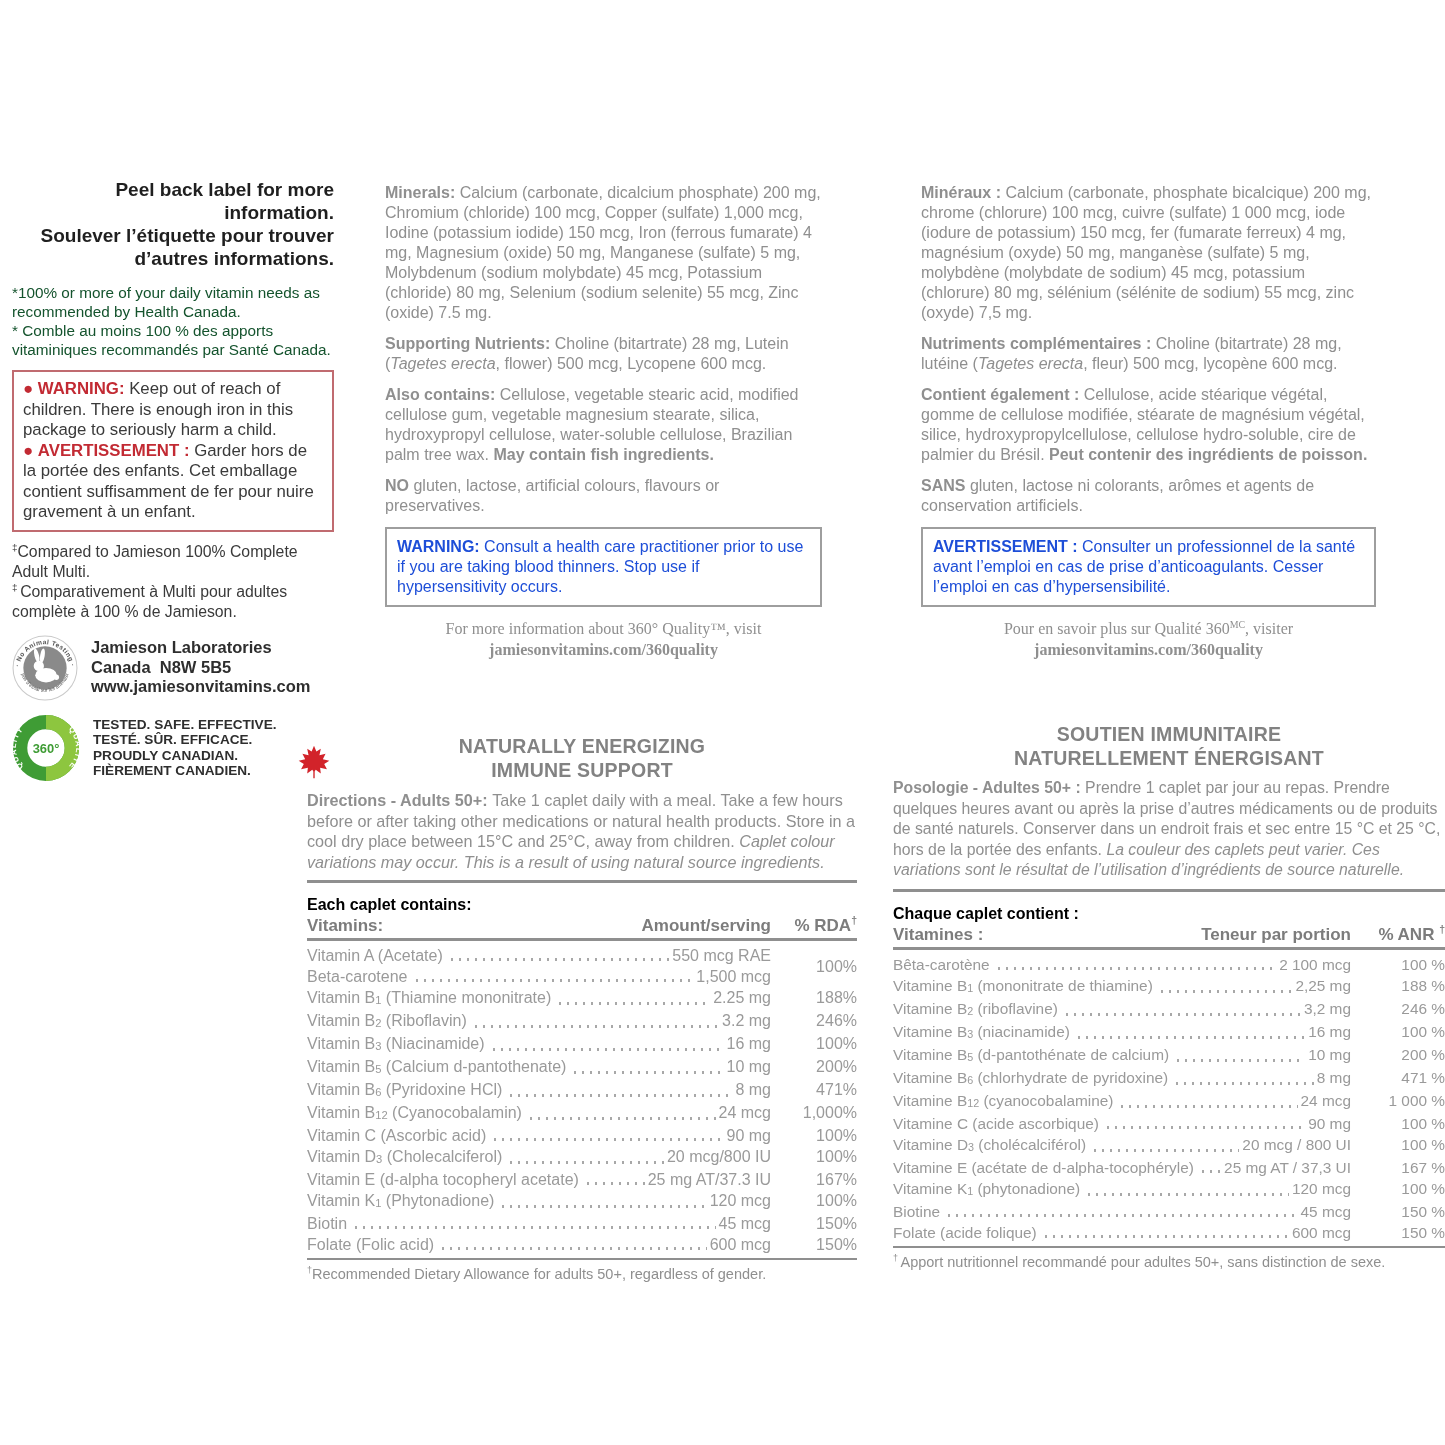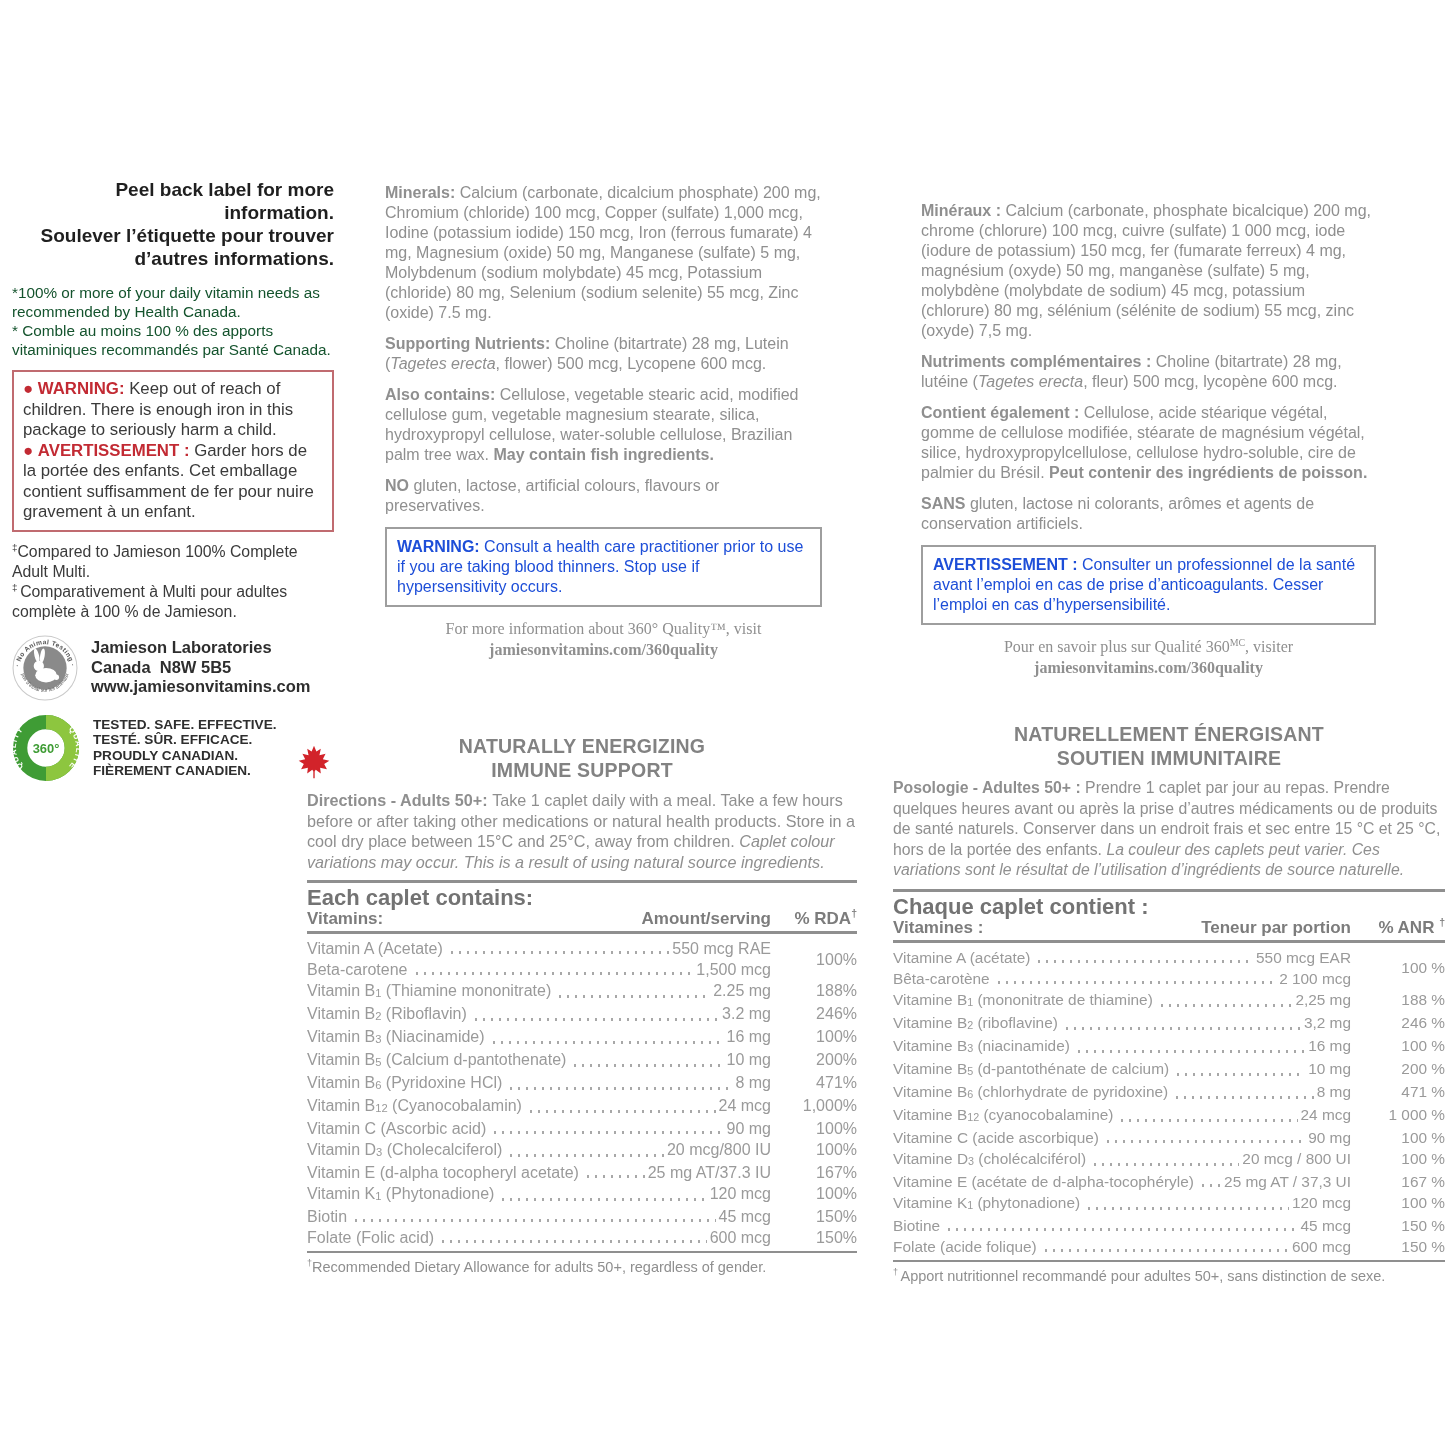--- a/index.html
+++ b/index.html
@@ -11,35 +11,35 @@
   .peel{font-size:19px;font-weight:bold;color:#1f1f1f;text-align:right;line-height:23px;}
   .lfoot{font-size:15.3px;color:#14532d;line-height:19px;margin-top:13px;}
   .redbox{border:2px solid #c06b70;padding:7px 9px;margin-top:11px;font-size:16.8px;line-height:20.5px;color:#3a3a3a;}
   .compare{font-size:15.8px;color:#3a3a3a;line-height:20px;margin-top:10px;}
   .logo-row{display:flex;align-items:center;gap:13px;margin-top:13px;}
   .addr{font-weight:bold;color:#2e2e2e;font-size:16.5px;line-height:19.5px;}
   .tested-row{display:flex;align-items:flex-end;gap:19px;}
   .tested{font-weight:bold;color:#2e2e2e;font-size:13.6px;line-height:15.5px;white-space:nowrap;}
   
   #col-mid{left:385px;top:183px;width:437px;}
-  #col-right{left:921px;top:201px;width:455px;}
+  #col-right{left:921px;top:183px;width:455px;}
   .gcol p{margin:0 0 11px 0;font-size:16px;line-height:20px;color:#8f8f8f;}
   .graybox{border:2px solid #9e9e9e;padding:8px 10px;margin-top:7px;font-size:16px;line-height:20px;color:#1d4ed8;}
   .moreinfo{text-align:center;margin-top:11px;font-size:16px;line-height:21px;color:#8f8f8f;font-family:Liberation Serif, serif;}
   .bold-url{font-weight:bold;}
   
   #sec-en{left:307px;top:735px;width:550px;}
   #sec-fr{left:893px;top:723px;width:552px;}
   .sec-heading{text-align:center;font-weight:bold;font-size:19.5px;line-height:23.5px;color:#828282;letter-spacing:.2px;}
   .directions{font-size:16.2px;line-height:20.5px;color:#8f8f8f;margin-top:8px;}
   #sec-fr .directions{font-size:15.8px;}
   .rule3{border-top:3px solid #8f8f8f;margin-top:8px;}
   .rule2{border-top:3px solid #8f8f8f;margin-top:2px;}
   .rule-bot{border-top:2px solid #8f8f8f;margin-top:3px;}
-  .contains{font-weight:bold;font-size:22px;color:#737373;margin-top:5px;line-height:20px;}
+  .contains{font-weight:bold;font-size:16px;color:#000000;margin-top:12px;line-height:20px;}
   .thead{display:flex;align-items:baseline;font-weight:bold;font-size:17px;color:#7c7c7c;line-height:21px;}
   .th-name{flex:1;}
   .th-rda{text-align:right;}
   .rows{margin-top:4px;font-size:16px;line-height:21px;color:#9a9a9a;}
   #sec-fr .rows{font-size:15.4px;}
   .nrow{display:flex;align-items:baseline;}
   .nname,.namount{white-space:nowrap;}
   .ndots{flex:1;align-self:stretch;margin:0 3px;
          background-image:radial-gradient(circle,#a8a8a8 1.2px,rgba(255,255,255,0) 1.45px);
          background-size:8px 5px;background-repeat:repeat-x;background-position:2px calc(100% - 4px);}
@@ -235,41 +235,36 @@
           <span class="namount">600 mcg</span>
           <span class="nrda">150%</span>
         </div>
       </div>
     <div class="rule-bot"></div>
     <div class="tfoot"><span class="sup">†</span><span>Recommended Dietary Allowance for adults 50+, regardless of gender.</span></div>
   </section>
 
   <section id="sec-fr">
     <div class="sec-heading">
+      <div>SOUTIEN IMMUNITAIRE</div>
       <div>NATURELLEMENT ÉNERGISANT</div>
-      <div>SOUTIEN IMMUNITAIRE</div>
     </div>
     <div class="directions"><span style="font-weight: bold;">Posologie - Adultes 50+ : </span><span>Prendre 1 caplet par jour au repas. Prendre quelques heures avant ou après la prise d’autres médicaments ou de produits de santé naturels. Conserver dans un endroit frais et sec entre 15 °C et 25 °C, hors de la portée des enfants. </span><span style="font-style: italic;">La couleur des caplets peut varier. Ces variations sont le résultat de l’utilisation d’ingrédients de source naturelle.</span></div>
     <div class="rule3"></div>
     <div class="contains">Chaque caplet contient :</div>
     <div class="thead">
       <span class="th-name">Vitamines :</span>
       <span class="th-amount">Teneur par portion</span>
       <span class="th-rda"><span>% ANR </span><span class="sup">†</span></span>
     </div>
     <div class="rule2"></div>
     <div class="rows">
         <div class="nmerged">
           <div class="mleft">
             <div class="nrow">
-              <span class="nname"><span>Vitamine A (acétate)</span></span>
-              <span class="ndots"></span>
-              <span class="namount">550 mcg EAR</span>
-            </div>
-            <div class="nrow">
               <span class="nname"><span>Bêta-carotène</span></span>
               <span class="ndots"></span>
               <span class="namount">2 100 mcg</span>
             </div>
           </div>
           <span class="nrda">100 %</span>
         </div>
         <div class="nrow">
           <span class="nname"><span>Vitamine B</span><span class="sub">1</span><span> (mononitrate de thiamine) </span></span>
           <span class="ndots"></span>

